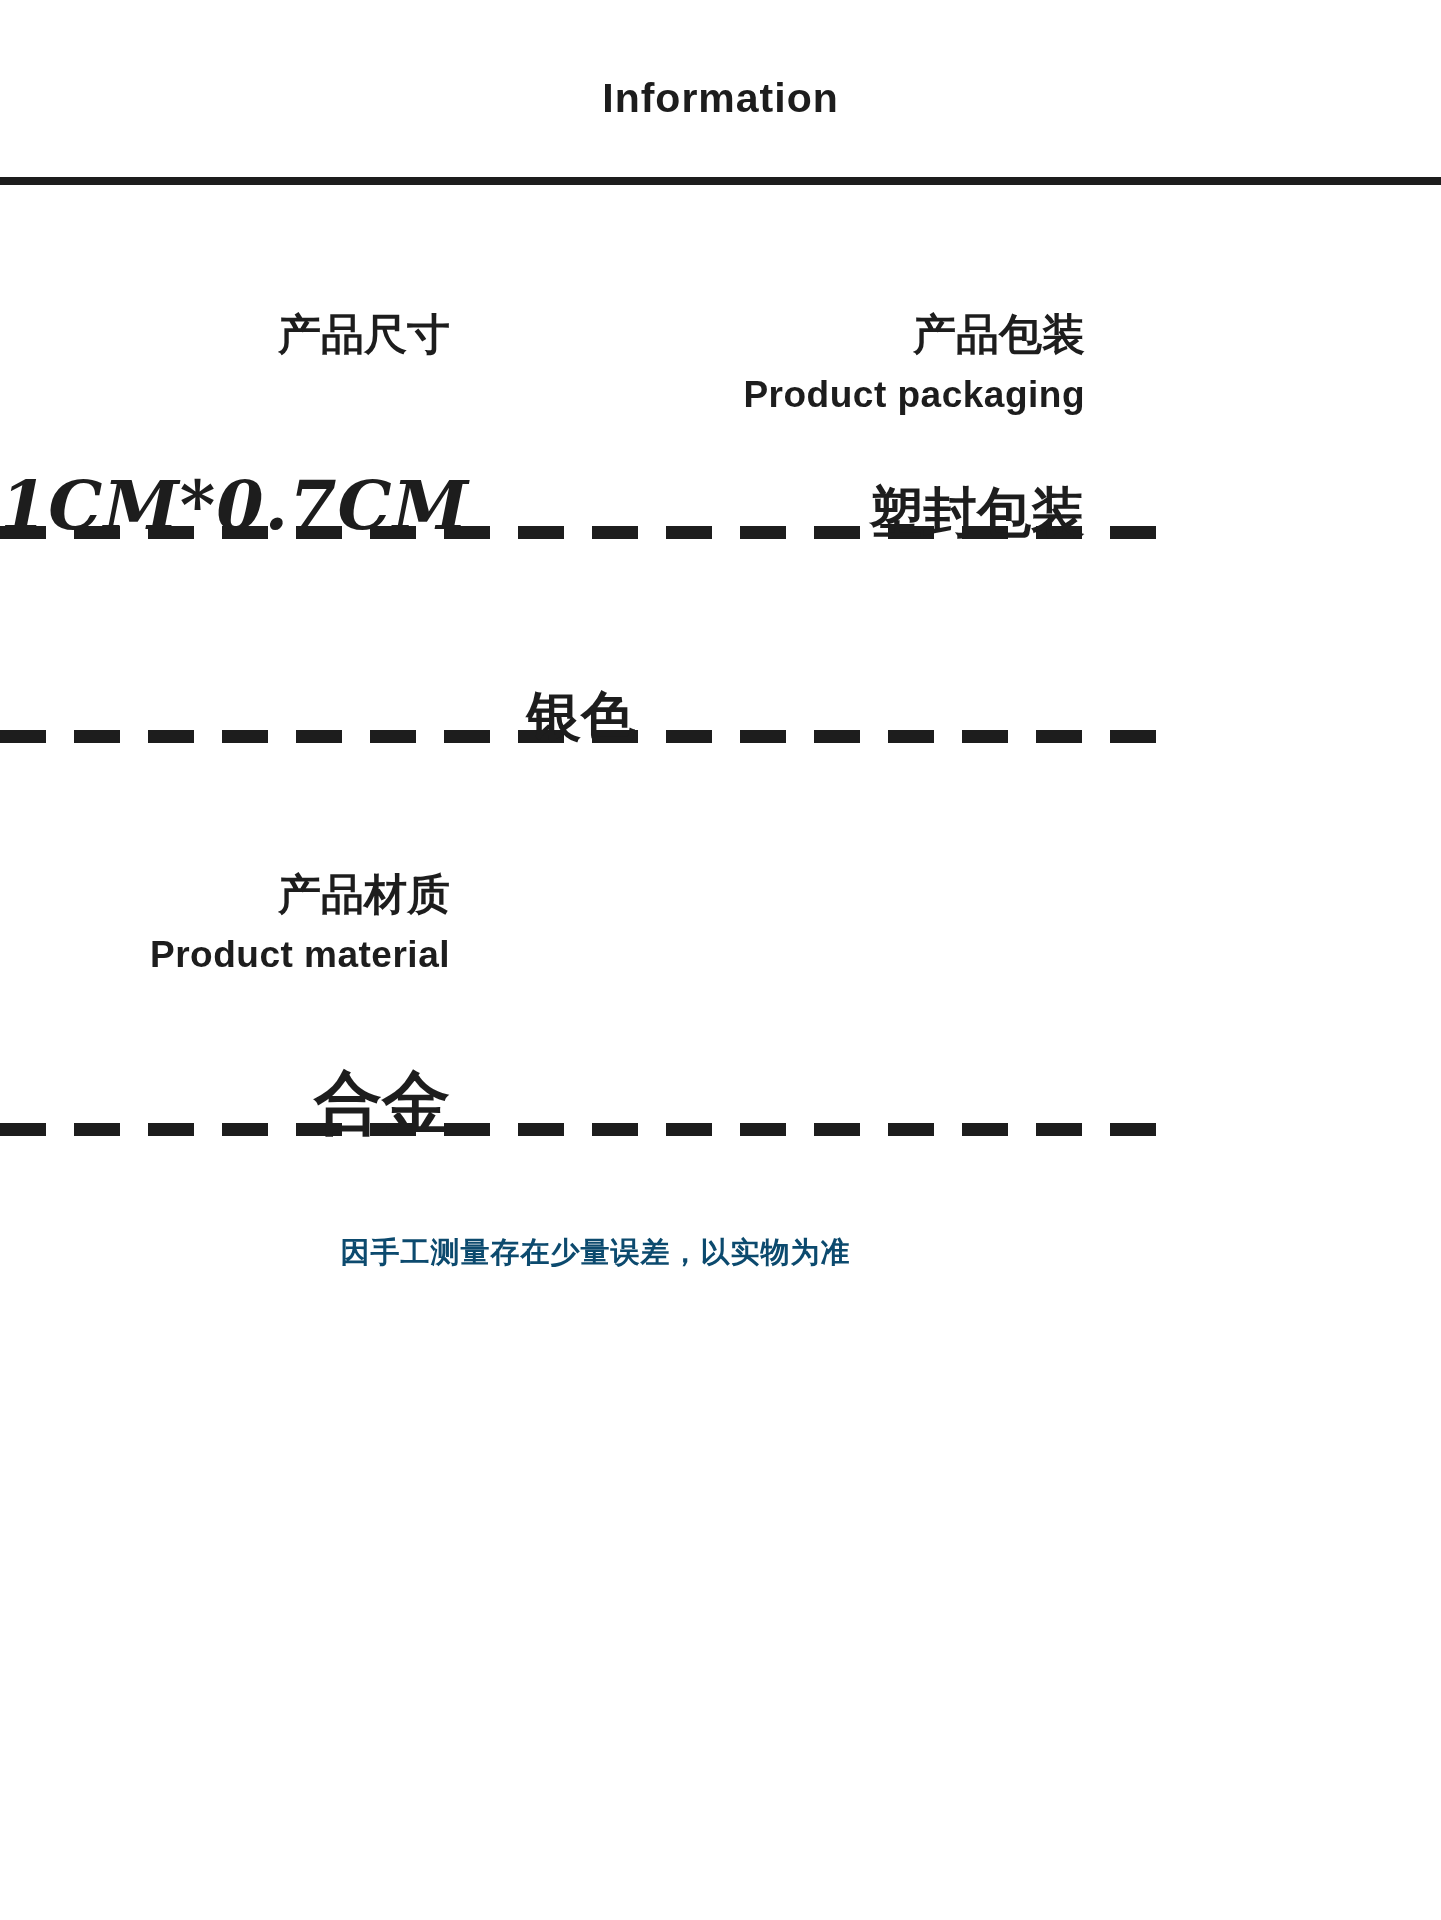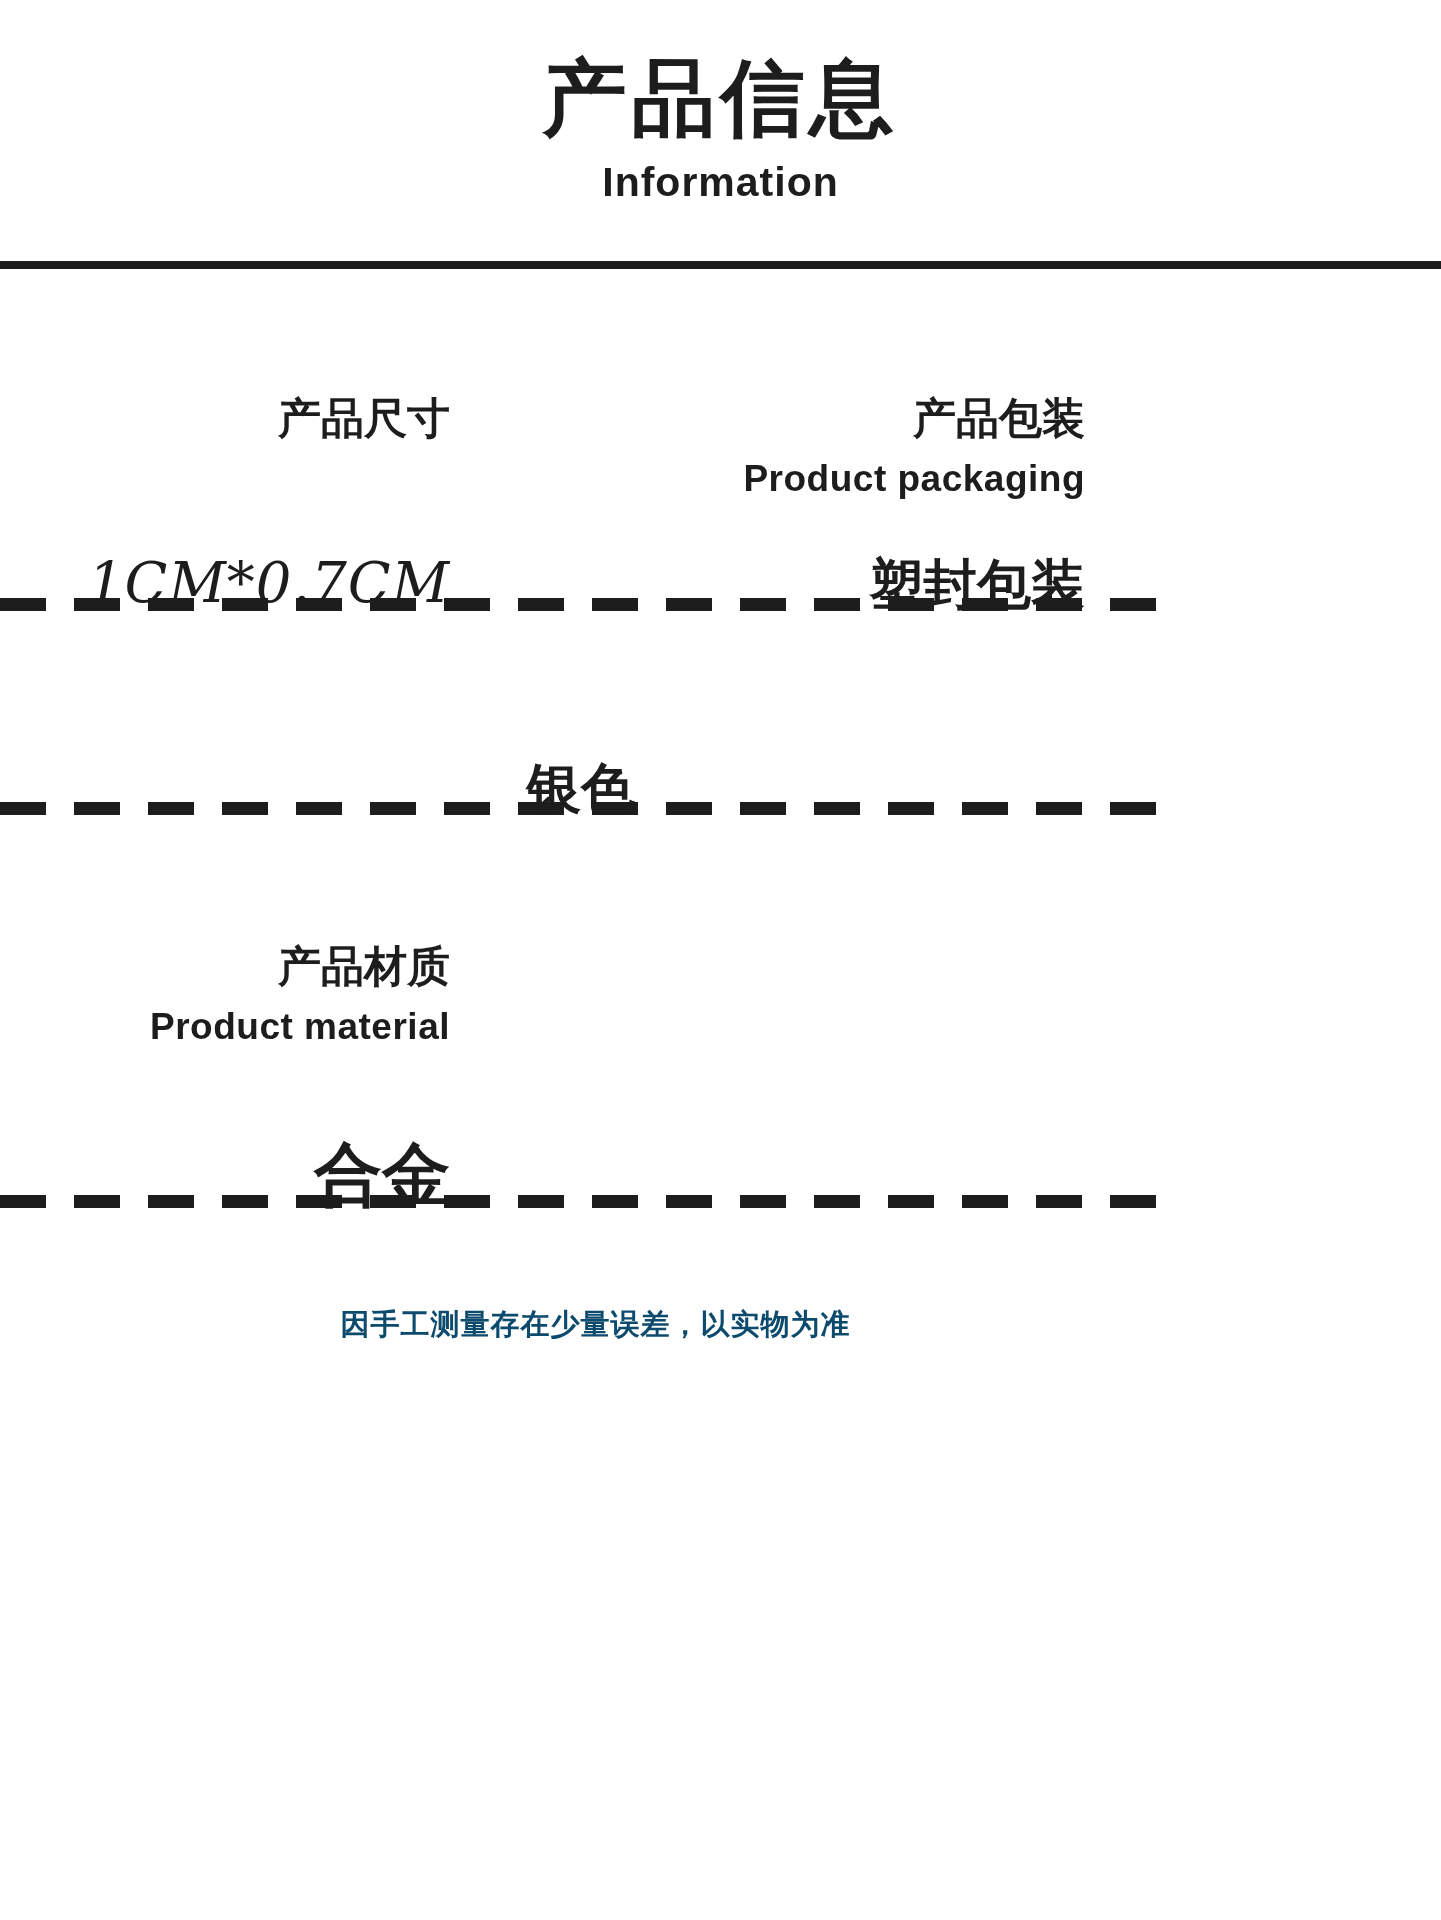--- a/index.html
+++ b/index.html
@@ -46,22 +46,22 @@
     display: flex;
     align-items: flex-end;
     position: relative;
     z-index: 1;
     margin-bottom: -13px;
   }
   .value { font-size: 54px; font-weight: 800; }
   .value.serif {
     font-family: "DejaVu Serif", serif;
     font-style: italic;
-    font-weight: 400;
-    font-size: 56px;
+    font-weight: 700;
+    font-size: 68px;
     letter-spacing: 1px;
   }
 
   .dash {
     height: 13px;
     width: 1158px;
     background: repeating-linear-gradient(90deg, #1d1d1d 0 46px, transparent 46px 74px);
   }
 
   #band1 { margin-top: 128px; }
@@ -82,21 +82,20 @@
     font-size: 29px;
     font-weight: 700;
     color: #0c4a6e;
     letter-spacing: 1px;
   }
 </style>
 </head>
 <body>
 
 <div class="header">
-  <div class="title-zh">产品信息</div>
   <div class="title-en">Information</div>
 </div>
 <div class="top-rule"></div>
 
 <div class="band" id="band1">
   <div class="cols">
     <div class="col">
       <div class="label-zh">产品尺寸</div>
     </div>
     <div class="col right">

